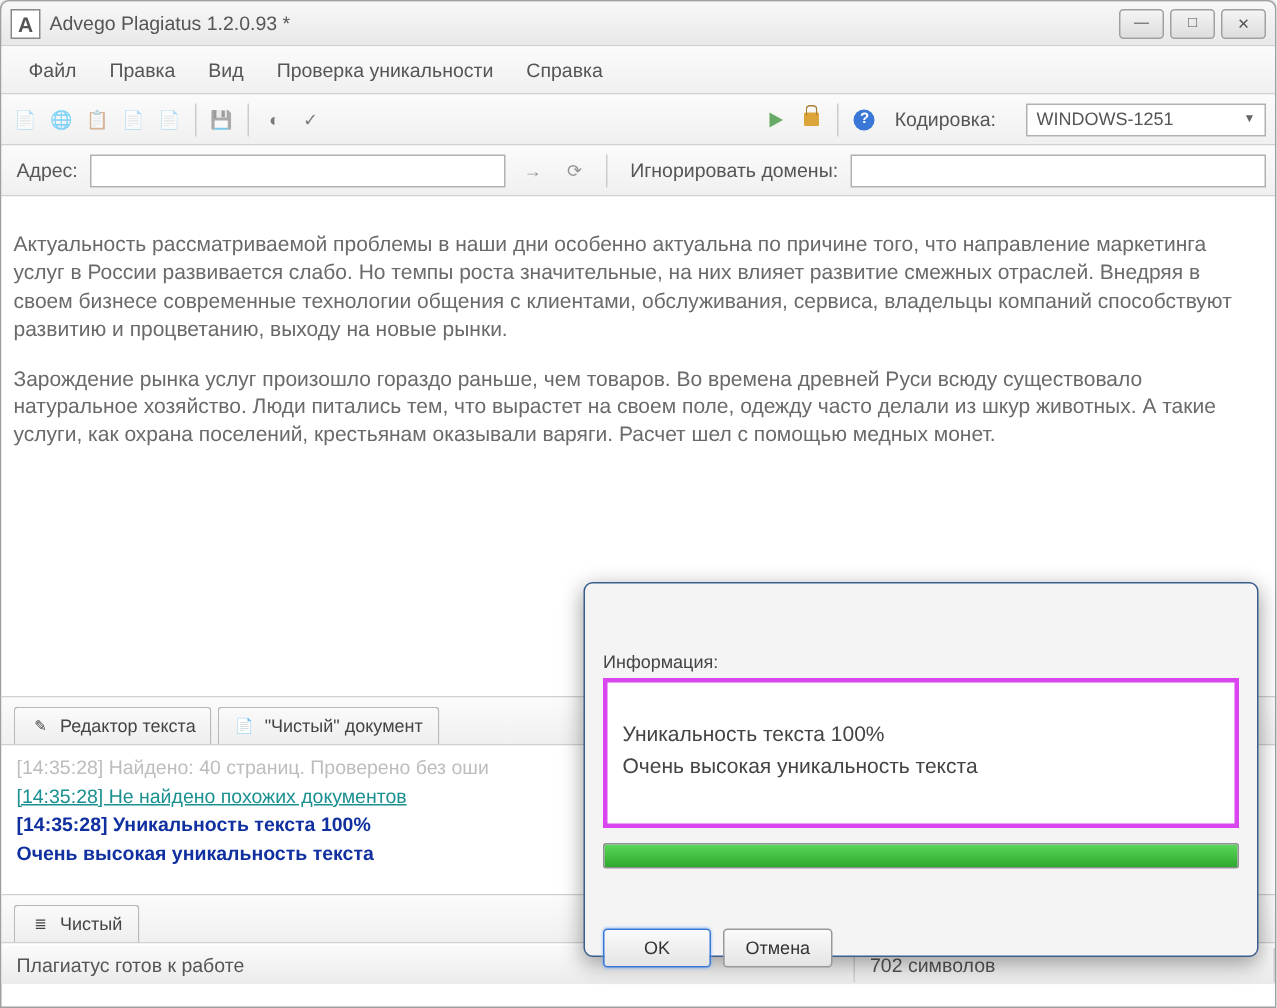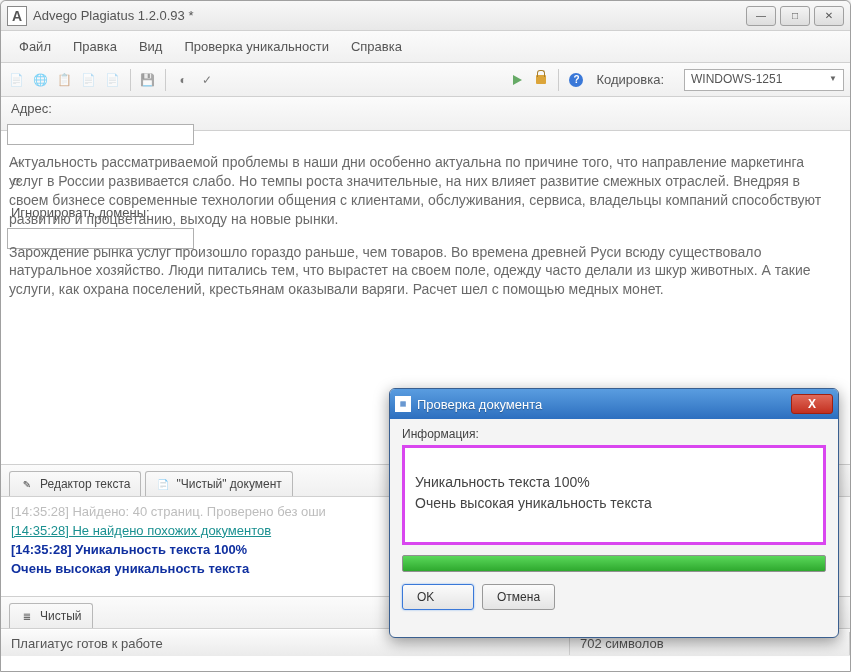--- a/index.html
+++ b/index.html
@@ -23,21 +23,21 @@
 .tb-spacer { flex: 1; }
 .tb-icon-play { width:0;height:0;border-left:9px solid #6a6;border-top:5px solid transparent;border-bottom:5px solid transparent;}
 .tb-icon-lock { width:10px;height:9px;background:#dca53a;border-radius:1px;position:relative;}
 .tb-icon-lock::before{content:'';position:absolute;top:-5px;left:1px;width:6px;height:6px;border:1px solid #a88030;border-radius:3px 3px 0 0;border-bottom:none;}
 .tb-icon-help { width:14px;height:14px;border-radius:50%;background:#3a78d8;color:#fff;display:flex;align-items:center;justify-content:center;font-weight:bold;font-size:10px;}
 
 .encoding-area { display:flex; align-items:center; gap:20px; margin-left:6px; }
 .encoding-select { border:1px solid #b0b0b0; background:#fff; padding:2px 20px 2px 6px; width:160px; height:22px; font-size:12px; color:#555; position:relative;}
 .encoding-select::after{content:'▼';position:absolute;right:6px;top:4px;font-size:8px;color:#666;}
 
-.address-bar { background: linear-gradient(#fbfbfb, #f0f0f0); border-bottom: 1px solid #d0d0d0; padding: 4px 6px; display:flex; align-items:flex-start; gap:8px; height:34px;flex-direction:column;}
+.address-bar { background: linear-gradient(#fbfbfb, #f0f0f0); border-bottom: 1px solid #d0d0d0; padding: 4px 6px; display:flex; align-items:center; gap:8px; height:34px;}
 .addr-label { color:#555; font-size:13px; padding-left:4px;}
 .addr-input { border:1px solid #b0b0b0; background:#fff; height:22px; padding:2px 4px; }
 .addr-main { flex:1; max-width:290px;}
 .addr-bt { width:20px;height:20px;opacity:0.4; display:flex;align-items:center;justify-content:center;}
 
 .content { padding:22px 8px; height: 334px; overflow:hidden; background:#fff; border-bottom:1px solid #d0d0d0;}
 .content p { font-size:14px; color:#6a6a6a; line-height:1.35; margin-bottom:14px; font-family: Arial, sans-serif;}
 
 .tabs-row { background: linear-gradient(#fbfbfb, #f0f0f0); border-bottom:1px solid #d0d0d0; display:flex; padding:6px 8px 0 8px; gap:4px; height:32px;}
 .tab { border:1px solid #b8b8b8; border-bottom:none; background: linear-gradient(#fafafa,#eee); border-radius:3px 3px 0 0; padding:4px 10px; display:flex; align-items:center; gap:6px; cursor:pointer; font-size:12px; color:#444;}
@@ -56,25 +56,25 @@
 .status-cell.wide { flex:1;}
 
 
 .dialog { position:absolute; left:389px; top:388px; width:450px; height:250px; border:1px solid #3a5f8f; border-radius:6px; background:#f4f4f4; box-shadow: 0 4px 15px rgba(0,0,0,0.4);}
 .dlg-titlebar { height:30px; background: linear-gradient(#5a9de0, #2d6fbf); border-radius:5px 5px 0 0; display:flex; align-items:center; padding:0 5px; color:#fff;}
 .dlg-icon { width:16px;height:16px; background:#fff; margin-right:6px; display:flex;align-items:center;justify-content:center;font-size:7px;color:#2d6fbf;border:1px solid #fff;}
 .dlg-title { flex:1; font-size:13px; text-shadow:0 1px 1px rgba(0,0,0,0.3);}
 .dlg-close { width:42px;height:20px;background:linear-gradient(#e06a5a,#c33020);border:1px solid #a02010;border-radius:3px;display:flex;align-items:center;justify-content:center;color:#fff;font-weight:bold;cursor:pointer;}
 
 .dlg-body { padding:8px 12px;}
-.dlg-info-lbl { color:#444; font-size:12px; margin-bottom:4px;}
+.dlg-info-lbl { color:#444; font-size:12px; margin-bottom:4px;margin-top:37px;}
 .dlg-info-box { background:#fff; border:3px solid #d946ef; height:100px; padding:24px 10px; font-size:14px; color:#444; line-height:1.5; font-family: Arial, sans-serif;}
 .dlg-progress { margin-top:10px; height:17px; background: linear-gradient(#5ad85a, #2ea82e); border:1px solid #909090; border-radius:2px;}
 .dlg-buttons { display:flex; gap:8px; margin-top:12px; align-items:center;}
-.dlg-btn { border:1px solid #999; background:linear-gradient(#fbfbfb,#e4e4e4); border-radius:3px; padding:5px 14px; font-size:12px; color:#333; cursor:pointer; min-width:72px; text-align:left;}
+.dlg-btn { border:1px solid #999; background:linear-gradient(#fbfbfb,#e4e4e4); border-radius:3px; padding:5px 14px; font-size:12px; color:#333; cursor:pointer; min-width:72px; text-align:center;margin-top:28px;}
 .dlg-btn.default { border:1px solid #3a78d8; box-shadow:0 0 2px #7ab0f0;}
 .dlg-spacer{flex:1;}
 
 </style>
 </head>
 <body>
 
 <div class="main-window">
 
   <div class="titlebar">
@@ -164,25 +164,20 @@
   </div>
 
   <div class="statusbar">
     <div class="status-cell wide">Плагиатус готов к работе</div>
     <div class="status-cell" style="width:280px">702 символов</div>
   </div>
 
 </div>
 
 <div class="dialog">
-  <div class="dlg-titlebar">
-    <div class="dlg-icon">▦</div>
-    <div class="dlg-title">Проверка документа</div>
-    <div class="dlg-close">X</div>
-  </div>
   <div class="dlg-body">
     <div class="dlg-info-lbl">Информация:</div>
     <div class="dlg-info-box">
       <div>Уникальность текста 100%</div>
       <div>Очень высокая уникальность текста</div>
     </div>
     <div class="dlg-progress"></div>
     <div class="dlg-buttons">
       <div class="dlg-btn default">OK</div>
       <div class="dlg-btn">Отмена</div>

